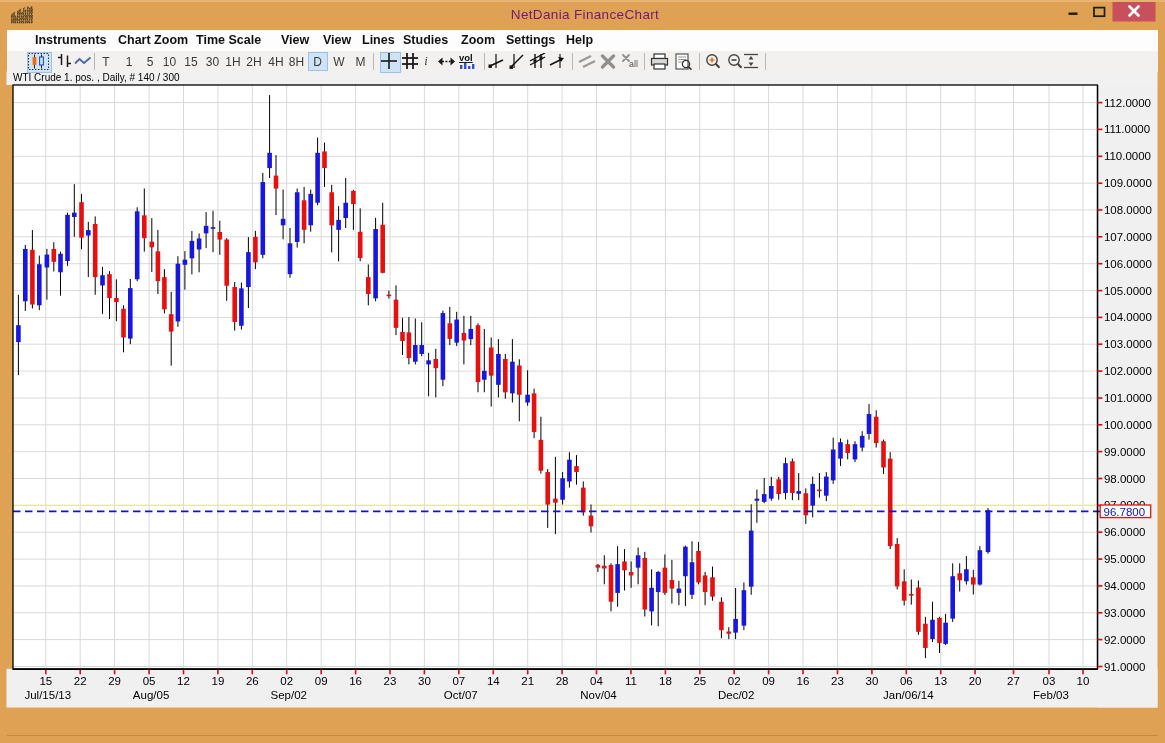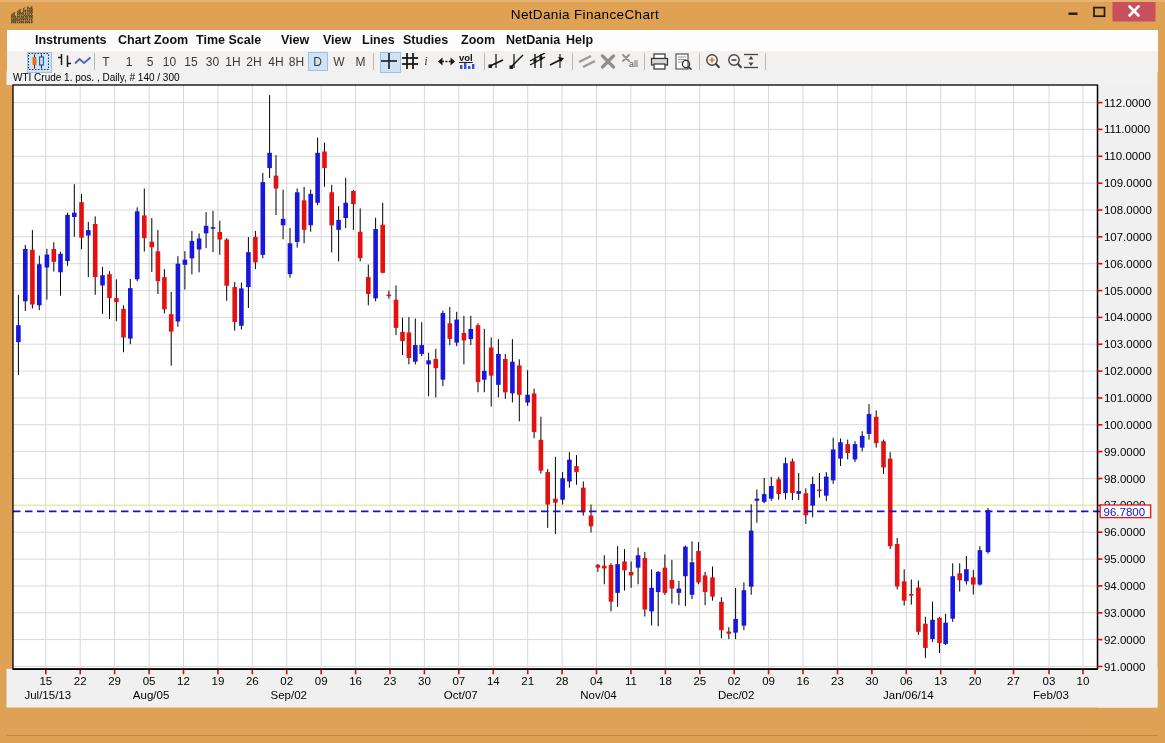--- a/index.html
+++ b/index.html
@@ -1,17 +1,17 @@
 <!DOCTYPE html>
 <html><head><meta charset="utf-8">
 <style>
 html,body{margin:0;padding:0;}
 #win{position:relative;width:1165px;height:743px;background:#dfa254;font-family:"Liberation Sans",sans-serif;overflow:hidden;}
 .abs{position:absolute;}
-#titletext{position:absolute;left:445px;top:7px;width:280px;text-align:center;font-size:13.5px;letter-spacing:0.35px;color:#000000;}
+#titletext{position:absolute;left:445px;top:7px;width:280px;text-align:center;font-size:13.5px;letter-spacing:0.35px;color:#701a75;}
 #menubar{position:absolute;left:6.5px;top:29.5px;width:1151px;height:21.5px;background:#fdfdfd;}
 .mi{position:absolute;top:33px;font-weight:bold;font-size:12.5px;color:#111;}
 #toolbar{position:absolute;left:6.5px;top:51px;width:1151px;height:21px;background:#f2f1ef;}
 .tsep{position:absolute;top:53px;width:1px;height:17px;background:#b8b8b8;}
 .tbtxt{position:absolute;top:54.5px;font-size:12px;color:#3a3a3a;text-align:center;width:20px;}
 .selbtn{position:absolute;background:#cfe3f7;border:1px solid #9ac1e8;}
 #wti{position:absolute;left:13px;top:72px;font-size:10px;color:#000;}
 #statusbar{position:absolute;left:6.5px;top:707.5px;width:1151px;height:28px;background:linear-gradient(#efefef 0%,#f4f4f4 55%,#fbfbfd 100%);border-top:1px solid #cfcfcf;}
 #searchbox{position:absolute;left:57px;top:4.5px;width:123px;height:17px;background:#fff;border:1px solid #ababab;}
 #bluesq{position:absolute;left:24.5px;top:9px;width:15px;height:15px;background:#2d6da4;border:1px solid #1d4d7a;}
@@ -650,21 +650,21 @@
 
 <div id="menubar"></div>
 <div class="mi" style="left:35px">Instruments</div>
     <div class="mi" style="left:118px">Chart Zoom</div>
     <div class="mi" style="left:196px">Time Scale</div>
     <div class="mi" style="left:281px">View</div>
     <div class="mi" style="left:323px">View</div>
     <div class="mi" style="left:362px">Lines</div>
     <div class="mi" style="left:403px">Studies</div>
     <div class="mi" style="left:461px">Zoom</div>
-    <div class="mi" style="left:506px">NetDania</div>
+    <div class="mi" style="left:506px">Settings</div>
     <div class="mi" style="left:566px">Help</div>
 
 <div id="toolbar"></div>
 <div class="selbtn" style="left:27px;top:51.5px;width:23px;height:19px"></div>
     <svg class="abs" style="left:28px;top:52.5px" width="21" height="17" viewBox="0 0 21 17">
 <rect x="0.5" y="0.5" width="20" height="16" fill="none" stroke="#333" stroke-width="1" stroke-dasharray="1.5,1.5"></rect>
 <line x1="6.5" y1="1.5" x2="6.5" y2="15.5" stroke="#222" stroke-width="1"></line>
 <rect x="4.6" y="4" width="3.8" height="8" fill="#ef6c0a"></rect>
 <line x1="13.5" y1="1.5" x2="13.5" y2="15.5" stroke="#222" stroke-width="1"></line>
 <rect x="11.6" y="4" width="3.8" height="8" fill="#cfe3f7" stroke="#2255aa" stroke-width="1.1"></rect>

